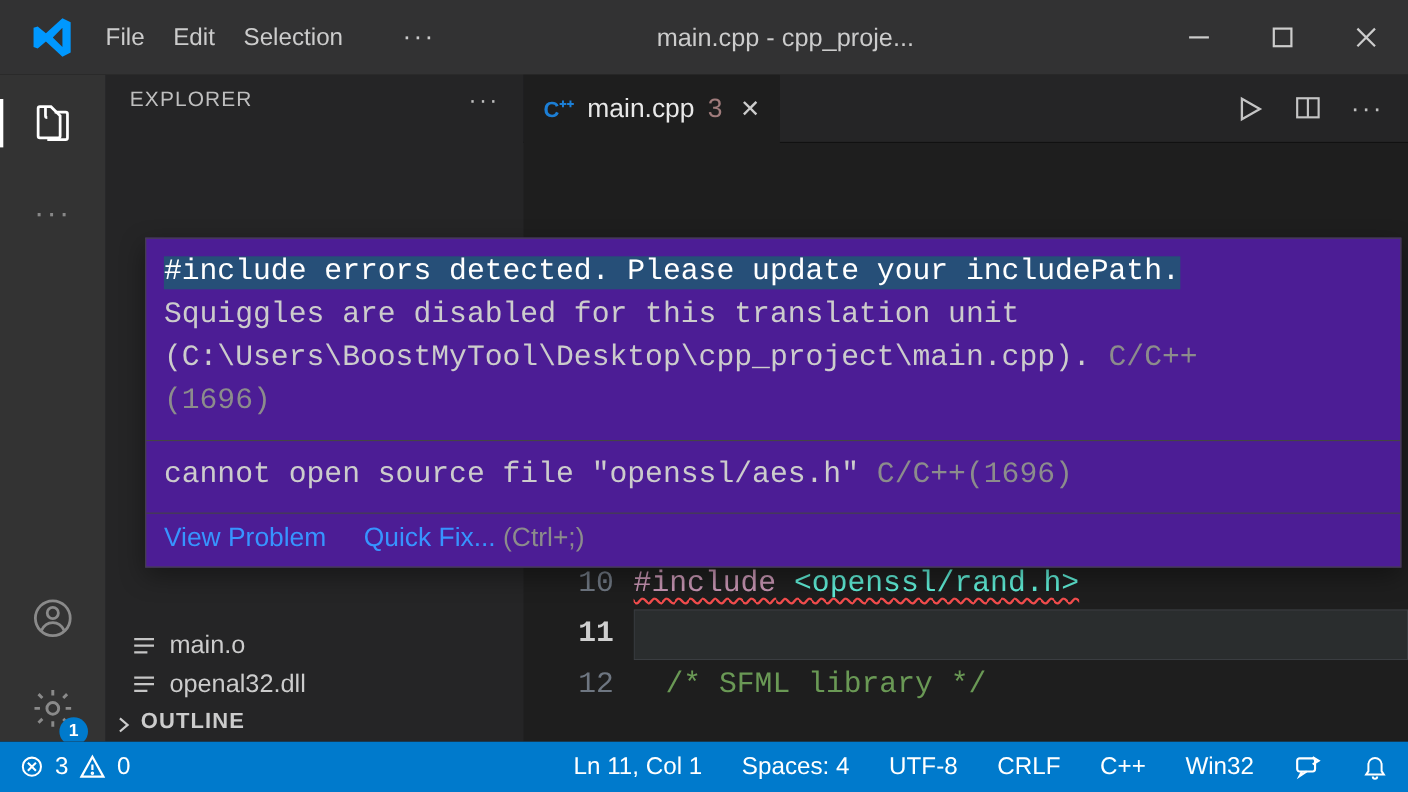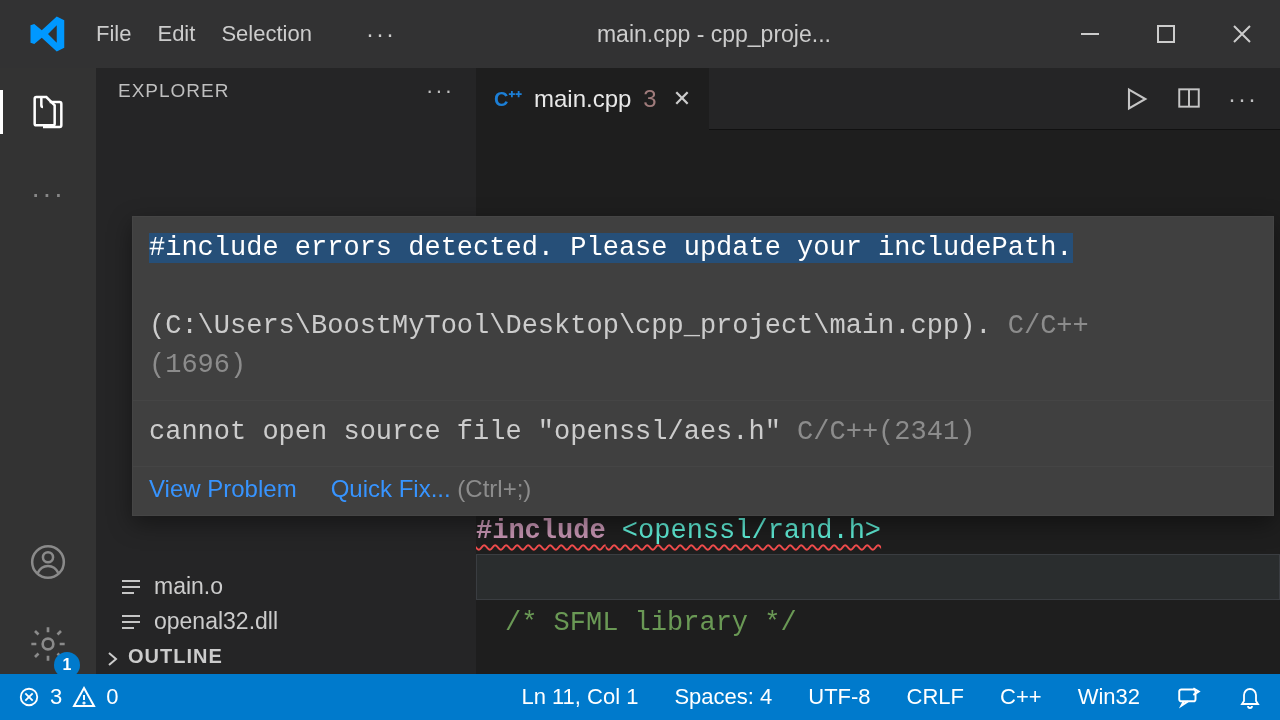--- a/index.html
+++ b/index.html
@@ -38,28 +38,28 @@
   .tabclose { color:#ccc; font-size:22px; margin-left:4px;}
   .tabspacer { flex:1;}
   .tabactions { display:flex; gap:26px; padding-right:22px; color:#bfbfbf;}
 
   .editorarea { flex:1; display:flex; position:relative;}
   .gutter { width:100px; text-align:right; padding-right:18px; font-family:"Consolas","Courier New",monospace; font-size:27px; color:#6e7681;}
   .gline { height:46px; line-height:46px;}
   .gline.cur { color:#cfcfcf; font-weight:600;}
   .codecol { flex:1; font-family:"Consolas","Courier New",monospace; font-size:27px;}
   .cline { height:46px; line-height:46px; white-space:pre; position:relative;}
-  .tk-directive{color:#c493b0;font-weight:bold;}
+  .tk-directive{color:#c493b0;}
   .tk-include{color:#5eead4;}
   .tk-comment{color:#6a9955;margin-left:29px;}
   .squig { text-decoration: underline wavy #f14c4c; text-decoration-thickness:2px; text-underline-offset:6px;}
   .cursorln { background:#2a2d2e; box-shadow: inset 0 0 0 1px #3a3d41;}
 
   
-  .hover { position:absolute; left:132px; top:148px; right:6px; background:#404040; border:1px solid #454545; box-shadow:0 8px 22px rgba(0,0,0,.4); z-index:30; font-family:"Consolas","Courier New",monospace; font-size:27px; color:#cccccc;}
+  .hover { position:absolute; left:132px; top:148px; right:6px; background:#4c1d95; border:1px solid #454545; box-shadow:0 8px 22px rgba(0,0,0,.4); z-index:30; font-family:"Consolas","Courier New",monospace; font-size:27px; color:#cccccc;}
   .hover .blk { padding:12px 16px 14px 16px; line-height:1.45;}
   .hover .hl { background:#264f78; color:#fff;}
   .hover .dim { color:#8c8c8c;margin-top:19px;}
   .hover .sep { border-top:1px solid #454545;}
   .hover .actions { padding:8px 16px 12px 16px; font-family:"Segoe UI",Arial,sans-serif; font-size:24px; color:#3794ff; display:flex; gap:34px;}
   .hover .hint{color:#8c8c8c;}
 
   
   .statusbar { height:46px; background:#007acc; display:flex; align-items:center; color:#fff; font-size:22px;}
   .sbitem { display:flex; align-items:center; gap:10px; padding:0 18px; height:100%;}
@@ -186,38 +186,44 @@
             </svg>
           </span>
         <span style="font-size:24px;letter-spacing:2px;">···</span>
       </div>
     </div>
 
     <div class="editorarea">
       <div style="height:332px;"></div>
     </div>
     <div class="editorarea" style="flex:1">
+      <div class="gutter">
+        <div class="gline">9</div>
+        <div class="gline">10</div>
+        <div class="gline cur">11</div>
+        <div class="gline">12</div>
+      </div>
       <div class="codecol">
         <div class="cline"><span class="tk-directive squig">#include</span><span class="tk-include squig"> &lt;openssl/aes.h&gt;</span></div>
         <div class="cline"><span class="tk-directive squig">#include</span><span class="tk-include squig"> &lt;openssl/rand.h&gt;</span></div>
         <div class="cline cursorln"></div>
         <div class="cline"><span class="tk-comment">/* SFML library */</span></div>
       </div>
     </div>
   </div>
 
   <div class="hover">
     <div class="blk">
       <span class="hl">#include errors detected. Please update your includePath.</span><br>
-      <br>
+      <span>Squiggles are disabled for this translation unit</span><br>
       <span>(C:\Users\BoostMyTool\Desktop\cpp_project\main.cpp).</span><span class="dim"> C/C++</span><br>
       <span class="dim">(1696)</span>
     </div>
     <div class="blk sep">
-      <span>cannot open source file "openssl/aes.h"</span><span class="dim"> C/C++(2341)</span>
+      <span>cannot open source file "openssl/aes.h"</span><span class="dim"> C/C++(1696)</span>
     </div>
     <div class="actions sep">
       <span>View Problem</span>
       <span><span>Quick Fix... </span><span class="hint">(Ctrl+;)</span></span>
     </div>
   </div>
 </div>
 
 <div class="statusbar">
   <div class="sbitem">

